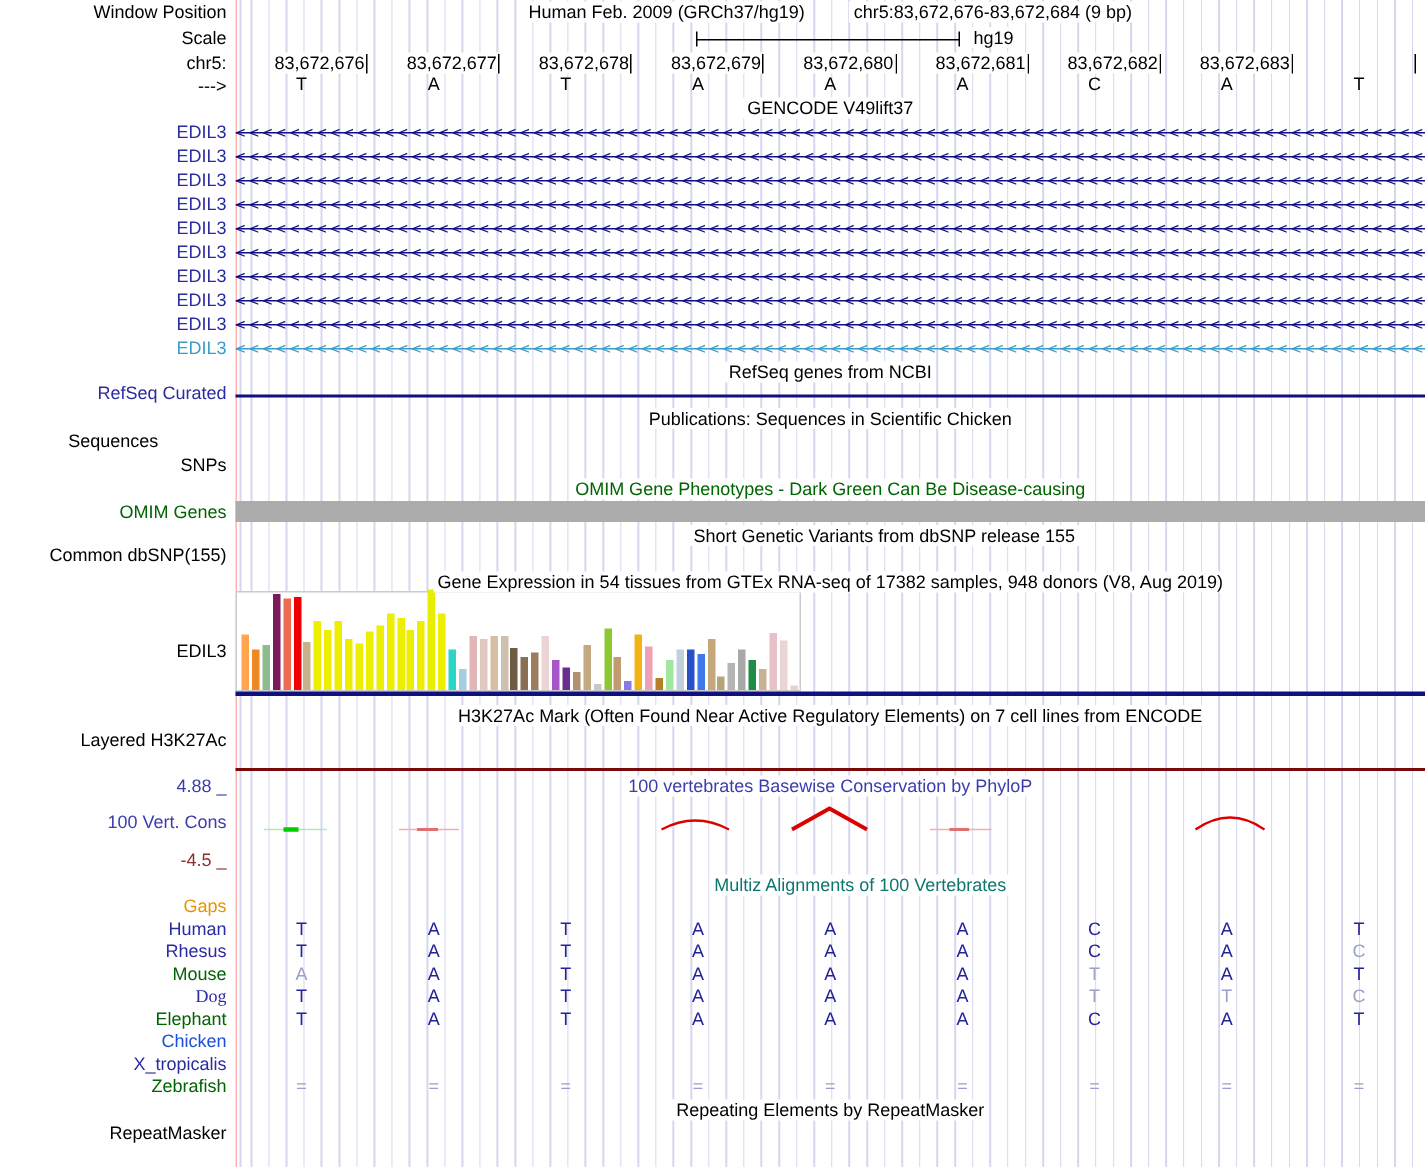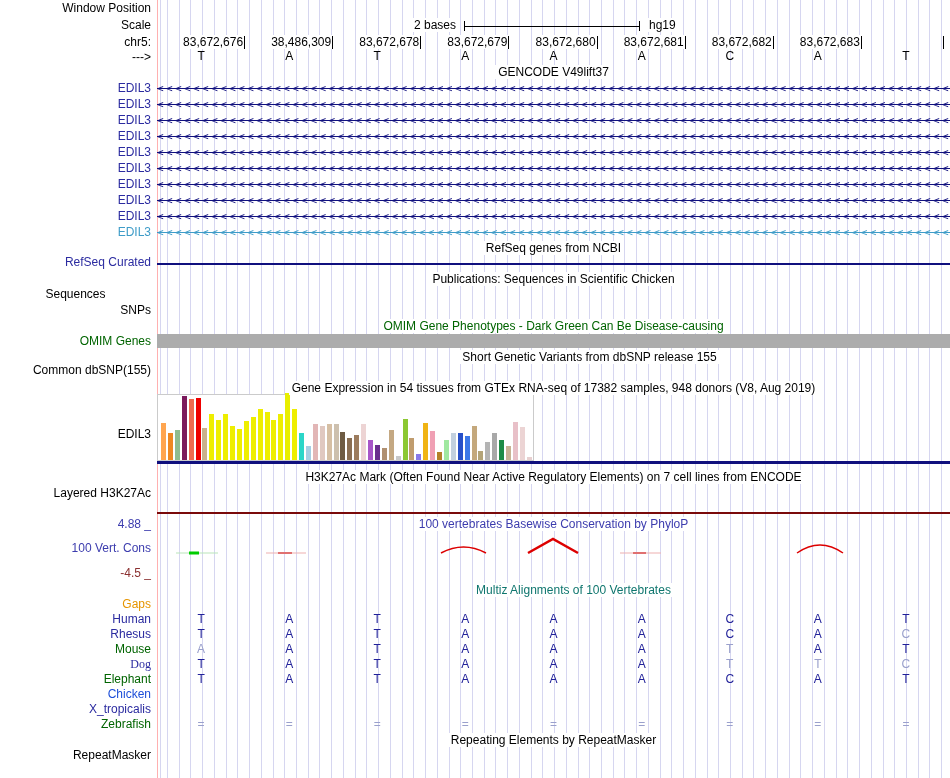--- a/index.html
+++ b/index.html
@@ -26,25 +26,27 @@
   .white-bg{background:#fff;padding:0 2px;}
 </style>
 </head>
 <body>
 
 <div id="stage">
   <div class="grid"></div>
   <div class="winline"></div>
 
   <div class="left-label" style="top:2px">Window Position</div>
+  <div class="center-title" style="top:2px">
+    <span>Human Feb. 2009 (GRCh37/hg19)</span>
+    <span style="display:inline-block;width:14px"></span>
+    <span>chr5:83,672,676-83,672,684 (9 bp)</span>
+  </div>
 
   <div class="left-label" style="top:19px">Scale</div>
-  <div style="position:absolute;left:157px;top:19px;width:301px;text-align:right;font-size:12px;line-height:13px;">
-    <span class="white-bg">2 bases</span>
-  </div>
   <div class="scalebar-line" style="left:464px;top:26px;width:176px;height:1px;"></div>
   <div class="scalebar-line" style="left:464px;top:21px;width:1px;height:10px;"></div>
   <div class="scalebar-line" style="left:639px;top:21px;width:1px;height:10px;"></div>
   <div style="position:absolute;left:647px;top:19px;font-size:12px;line-height:13px;">
     <span class="white-bg">hg19</span>
   </div>
 
   <div class="left-label" style="top:36px">chr5:</div>
   <div class="left-label" style="top:51px">---&gt;</div>
   <div style="position:absolute;left:943px;top:36px;width:1px;height:13px;background:#000"></div>
@@ -117,21 +119,21 @@
       <rect x="121" y="42" width="14" height="2" fill="#E07070"></rect>
       <path d="M 284 43 Q 306.5 31 329 43" fill="none" stroke="#DD0000" stroke-width="1.5"></path>
       <path d="M 371 43 L 396 29 L 421 43" fill="none" stroke="#DD0000" stroke-width="2.5"></path>
       <rect x="463" y="42.5" width="41" height="1" fill="#EEB0B0"></rect>
       <rect x="476" y="42" width="13" height="2" fill="#E07070"></rect>
       <path d="M 640 43 Q 663 27 686 43" fill="none" stroke="#DD0000" stroke-width="1.5"></path>
     </svg>
 
   <div id="dyn">
       <div class="coord" style="left: 154.1px; top: 36px; width: 90px;"><span>83,672,676</span></div>
-      <div class="coord" style="left: 242.2px; top: 36px; width: 90px;"><span>38,486,309</span></div>
+      <div class="coord" style="left: 242.2px; top: 36px; width: 90px;"><span>83,672,677</span></div>
       <div class="coord" style="left: 330.3px; top: 36px; width: 90px;"><span>83,672,678</span></div>
       <div class="coord" style="left: 418.4px; top: 36px; width: 90px;"><span>83,672,679</span></div>
       <div class="coord" style="left: 506.6px; top: 36px; width: 90px;"><span>83,672,680</span></div>
       <div class="coord" style="left: 594.7px; top: 36px; width: 90px;"><span>83,672,681</span></div>
       <div class="coord" style="left: 682.8px; top: 36px; width: 90px;"><span>83,672,682</span></div>
       <div class="coord" style="left: 770.9px; top: 36px; width: 90px;"><span>83,672,683</span></div>
       <div class="seqbase" style="left: 157px; top: 50px; width: 88.1px;">T</div>
       <div class="seqbase" style="left: 245.1px; top: 50px; width: 88.1px;">A</div>
       <div class="seqbase" style="left: 333.2px; top: 50px; width: 88.1px;">T</div>
       <div class="seqbase" style="left: 421.3px; top: 50px; width: 88.1px;">A</div>

